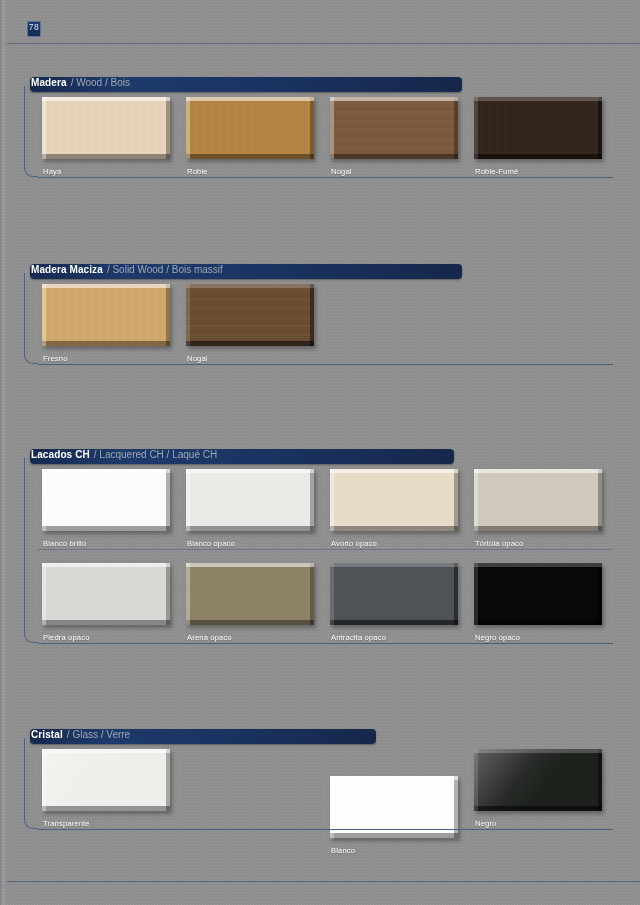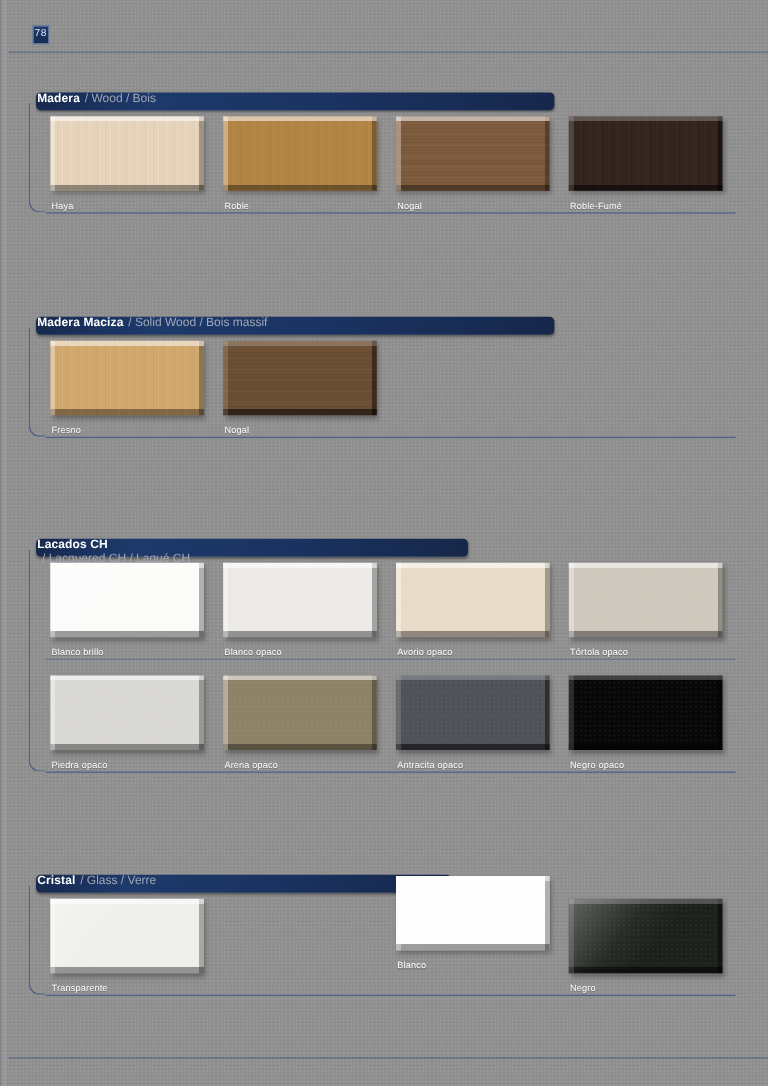--- a/index.html
+++ b/index.html
@@ -203,21 +203,21 @@
     <div class="cell" style="position: absolute; left: 186px; top: 284px;">
       <div class="swatch dark">
         <div class="face" style="background: rgb(107, 78, 51);"></div>
         <div class="grain horiz"></div>
         <div class="bevel"></div>
       </div>
       <div class="label">Nogal</div>
     </div>
     <div class="bracket" style="left: 24px; top: 273px; width: 14px; height: 91px;"></div>
     <div class="bracket-row" style="left: 38px; top: 364px; width: 575px;"></div>
-    <div class="sec-header" style="position: absolute; left: 30px; top: 449px; width: 360px; flex-direction: column;">
+    <div class="sec-header" style="position: absolute; left: 30px; top: 449px; width: 424px;">
       <span class="sec-title">Lacados CH</span>
       <span class="sec-sub">/ Lacquered CH / Laqué CH</span>
     </div>
     <div class="cell" style="position: absolute; left: 42px; top: 469px;">
       <div class="swatch">
         <div class="face" style="background: rgb(251, 251, 250);"></div>
         <div class="speck"></div>
         <div class="gloss"></div>
         <div class="bevel"></div>
       </div>
@@ -288,21 +288,21 @@
     </div>
     <div class="cell" style="position: absolute; left: 42px; top: 749px;">
       <div class="swatch">
         <div class="face" style="background: rgb(238, 238, 234);"></div>
         <div class="speck"></div>
         <div class="gloss"></div>
         <div class="bevel"></div>
       </div>
       <div class="label">Transparente</div>
     </div>
-    <div class="cell" style="position: absolute; left: 330px; top: 730px; text-decoration: underline;">
+    <div class="cell" style="position: absolute; left: 330px; top: 776px; text-decoration: underline;">
       <div class="swatch">
         <div class="face" style="background: rgb(253, 253, 253);"></div>
         <div class="speck"></div>
         <div class="gloss"></div>
         <div class="bevel"></div>
       </div>
       <div class="label">Blanco</div>
     </div>
     <div class="cell" style="position: absolute; left: 474px; top: 749px;">
       <div class="swatch dark">

